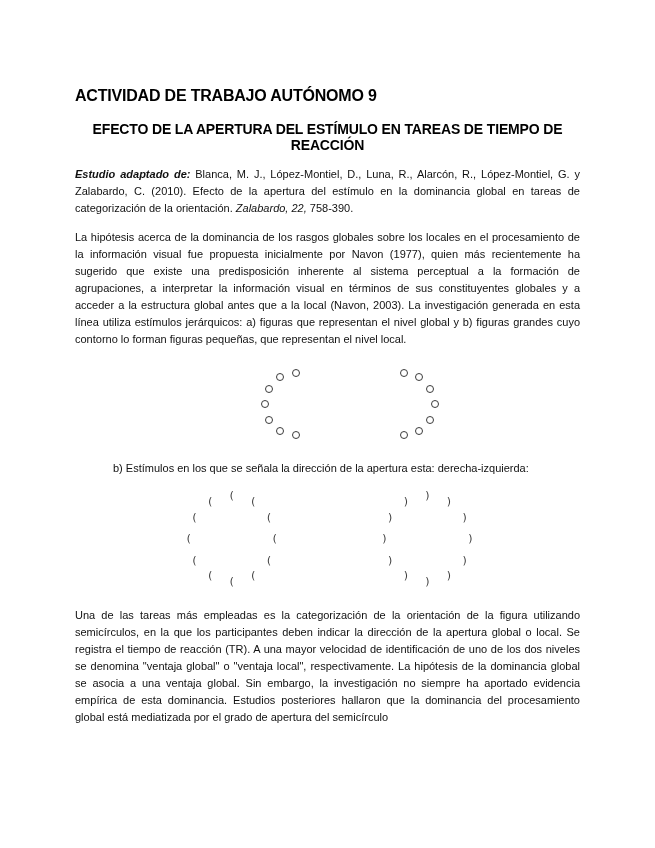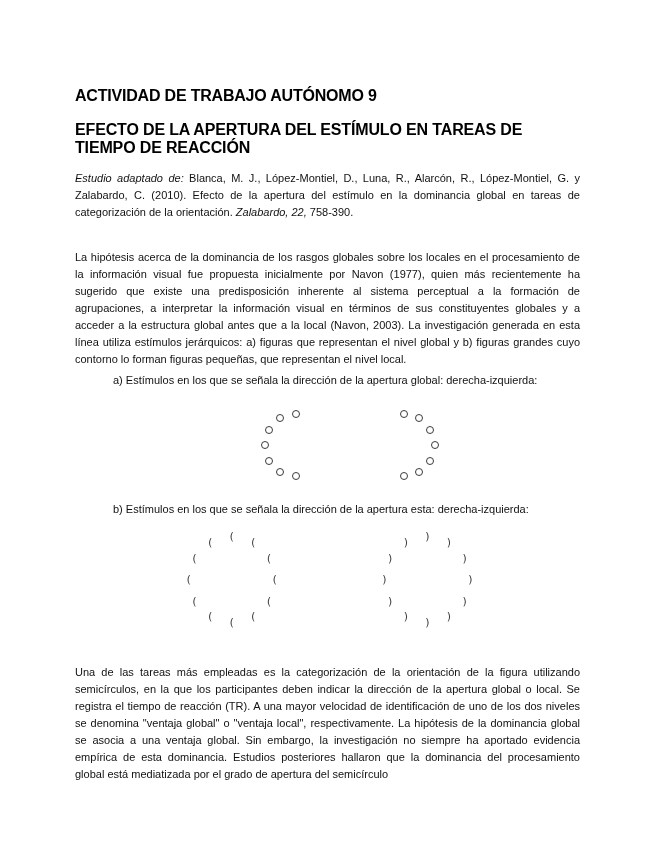--- a/index.html
+++ b/index.html
@@ -14,39 +14,39 @@
     overflow:hidden;
   }
   h1.doc-title {
     margin:0;
     font-size:16px; font-weight:bold;
     letter-spacing:-0.2px;
     color:#000000;
   }
   h2.doc-subtitle {
     margin:16px 0 0 0;
-    font-size:16px; font-weight:bold;
-    text-align:left;
+    font-size:14px; font-weight:bold;
+    text-align:center;
     letter-spacing:-0.15px;
     color:#000000;
   }
   p.citation {
     margin:13px 0 0 0;
     font-size:11px; line-height:17px;
     text-align:justify;
   }
-  .bold-italic { font-weight:normal; font-style:italic; }
+  .bold-italic { font-weight:bold; font-style:italic; }
   .italic { font-style:italic; }
   h3.section-heading {
     margin:14px 0 0 0;
     font-size:11.5px; font-weight:bold;
     color:#000000;
   }
   p.body-par {
-    margin:28px 0 0 0;
+    margin:12px 0 0 0;
     font-size:11px; line-height:17px;
     text-align:justify;
   }
   p.fig-caption {
     margin:4px 0 0 38px;
     font-size:11px; line-height:17px;
   }
   .figure-row {
     position:relative;
     display:flex;
@@ -83,21 +83,20 @@
 
   <h1 class="doc-title">ACTIVIDAD DE TRABAJO AUTÓNOMO 9</h1>
 
   <h2 class="doc-subtitle">EFECTO DE LA APERTURA DEL ESTÍMULO EN TAREAS DE TIEMPO DE REACCIÓN</h2>
 
   <p class="citation"><span class="bold-italic">Estudio adaptado de:</span><span> Blanca, M. J., López-Montiel, D., Luna, R., Alarcón, R., López-Montiel, G. y Zalabardo, C. (2010). Efecto de la apertura del estímulo en la dominancia global en tareas de categorización de la orientación. </span><span class="italic">Zalabardo, 22,</span><span> 758-390.</span></p>
 
 
   <p class="body-par">La hipótesis acerca de la dominancia de los rasgos globales sobre los locales en el procesamiento de la información visual fue propuesta inicialmente por Navon (1977), quien más recientemente ha sugerido que existe una predisposición inherente al sistema perceptual a la formación de agrupaciones, a interpretar la información visual en términos de sus constituyentes globales y a acceder a la estructura global antes que a la local (Navon, 2003). La investigación generada en esta línea utiliza estímulos jerárquicos: a) figuras que representan el nivel global y b) figuras grandes cuyo contorno lo forman figuras pequeñas, que representan el nivel local.</p>
 
-  <p class="fig-caption">a) Estímulos en los que se señala la dirección de la apertura global: derecha-izquierda:</p>
 
   <div class="figure-row fig-a">
     <div class="stimulus stim-a">
         <div class="ring" style="left: 40px; top: 17px;"></div>
         <div class="ring" style="left: 24.5px; top: 21.1532px;"></div>
         <div class="ring" style="left: 13.1532px; top: 32.5px;"></div>
         <div class="ring" style="left: 9px; top: 48px;"></div>
         <div class="ring" style="left: 13.1532px; top: 63.5px;"></div>
         <div class="ring" style="left: 24.5px; top: 74.8468px;"></div>
         <div class="ring" style="left: 40px; top: 79px;"></div>

